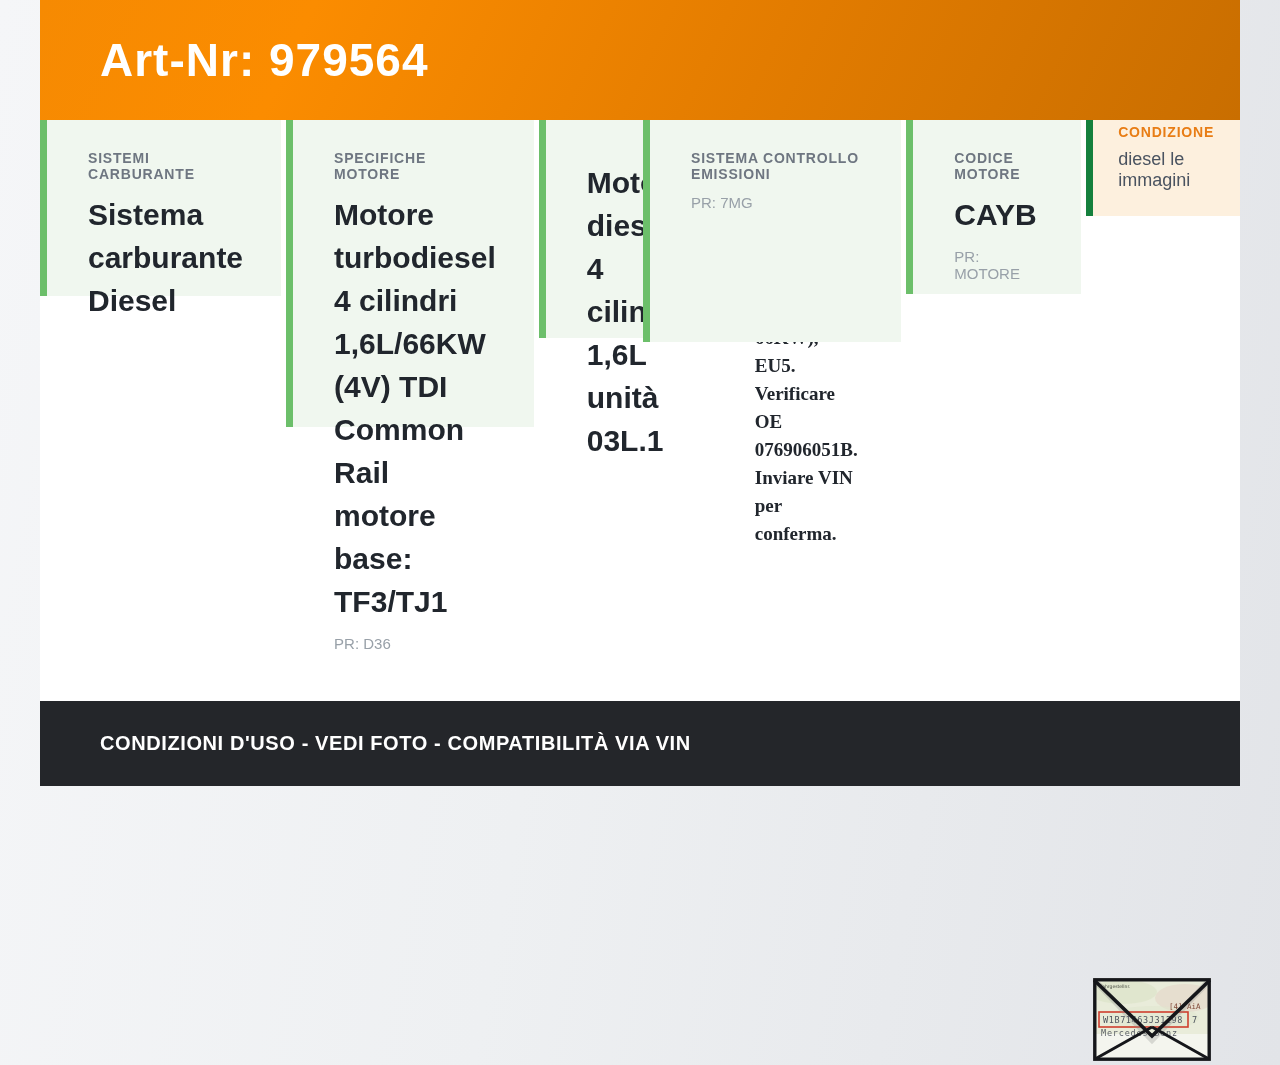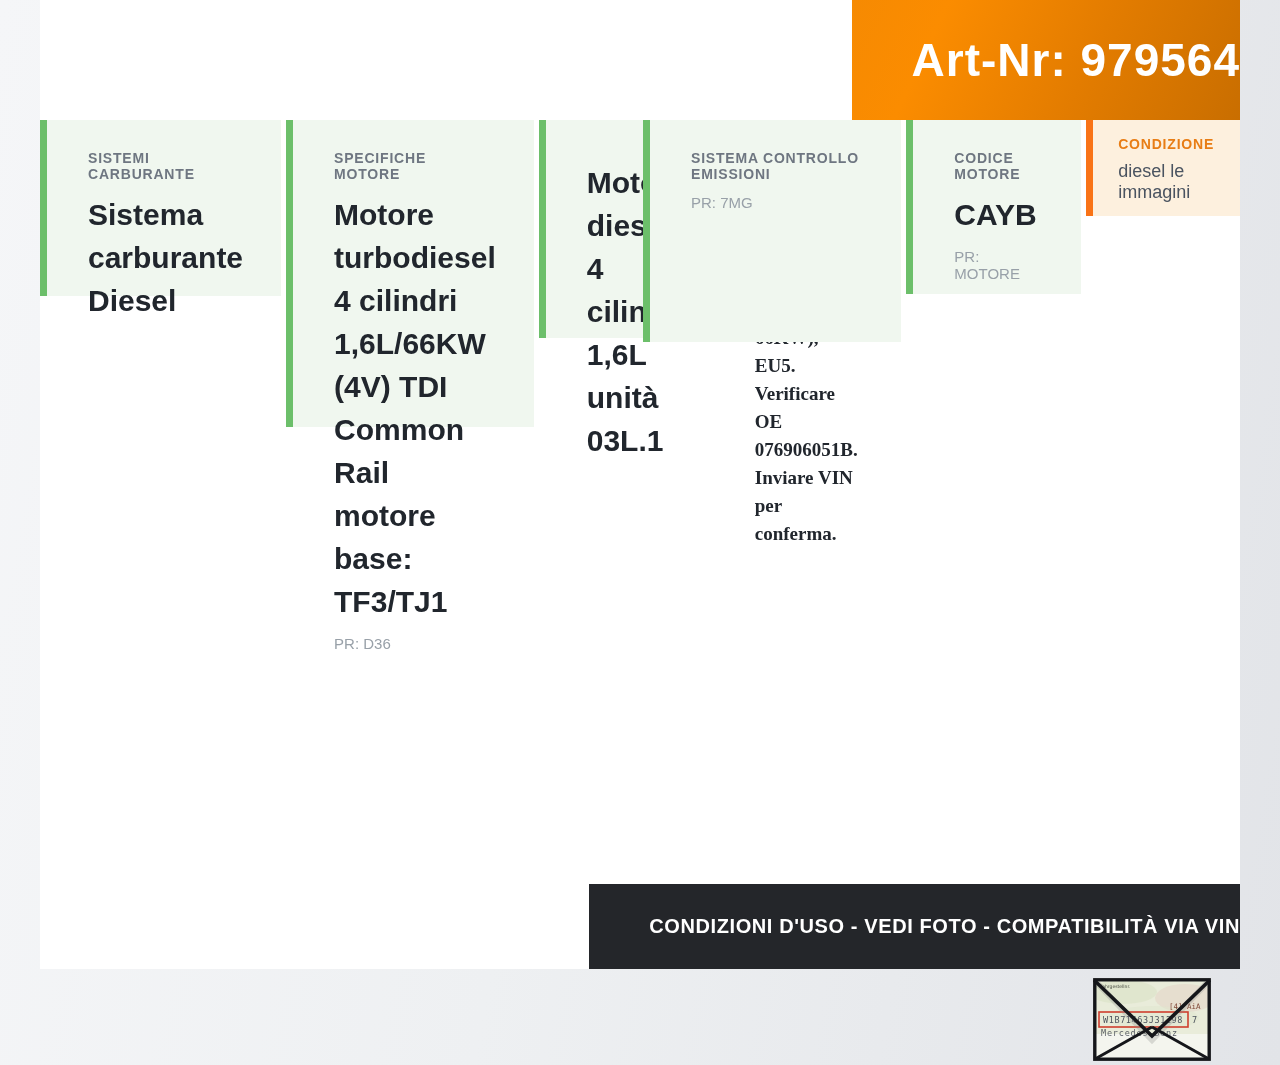--- a/index.html
+++ b/index.html
@@ -9,23 +9,23 @@
     -webkit-font-smoothing:antialiased;
   }
   .page{
     position:relative;
     width:1280px;height:1065px;
     background:linear-gradient(100deg,#f5f6f8 0%,#eef0f2 45%,#e2e4e8 100%);
     overflow:hidden;
   }
   .content{
     position:absolute;left:40px;top:0;
-    width:1200px;height:969px;
+    width:1200px;height:786px;
     background:#ffffff;
-    display:flex;flex-direction:column;align-items:flex-end;
+    display:flex;flex-direction:column;
   }
   
   .hdr{
     height:120px;flex:0 0 120px;
     background:linear-gradient(115deg,#f68a02 0%,#fb8c00 22%,#e37c00 60%,#c96e00 100%);
     display:flex;align-items:center;
     padding-left:60px;box-sizing:border-box;
   }
   .hdr h1{
     margin:0;color:#ffffff;
@@ -41,21 +41,21 @@
   .card{
     box-sizing:border-box;
     background:#f0f7ef;
     border-left:7px solid #6cbf6a;
     padding:30px 38px 0 41px;
   }
   .card.plain{
     background:#5eead4;border-left:none;padding:22px 30px 0 25px;font-family:Liberation Serif, serif;
   }
   .card.cond{
-    background:#fdf0de;border-left:7px solid #f97316;padding:16px 24px 0 25px;
+    background:#fdf0de;border-left:7px solid #15803d;padding:4px 24px 0 25px;
   }
   .card-label{
     font-size:14px;font-weight:700;letter-spacing:.8px;
     color:#6e7681;text-transform:uppercase;
   }
   .card-title{
     margin:11px 0 0 0;
     font-size:30px;line-height:43px;font-weight:700;color:#21262d;
     white-space:pre-line;
   }

